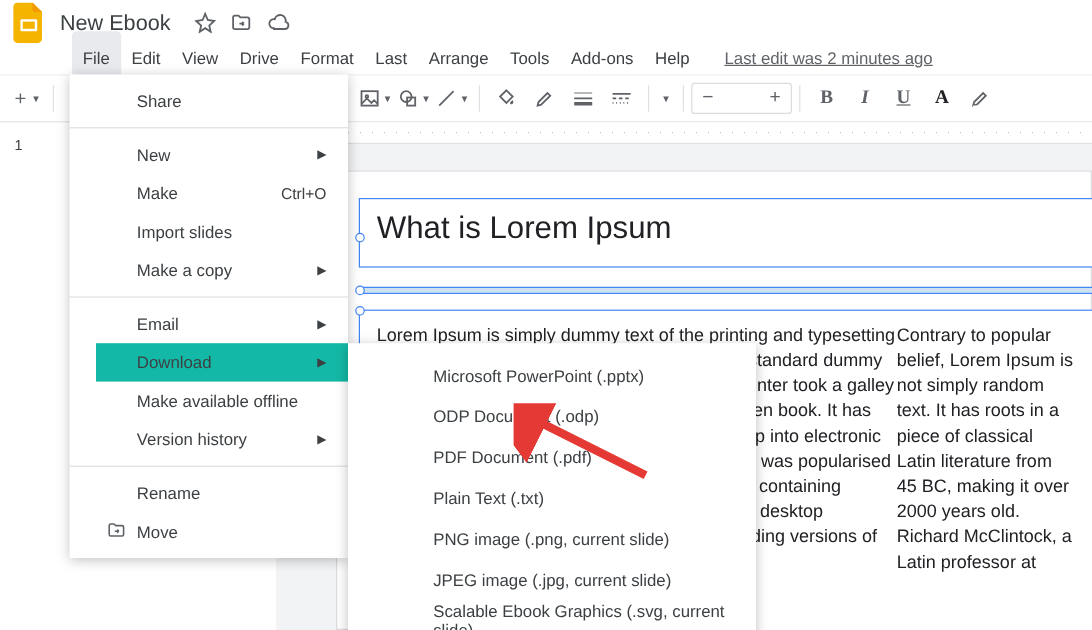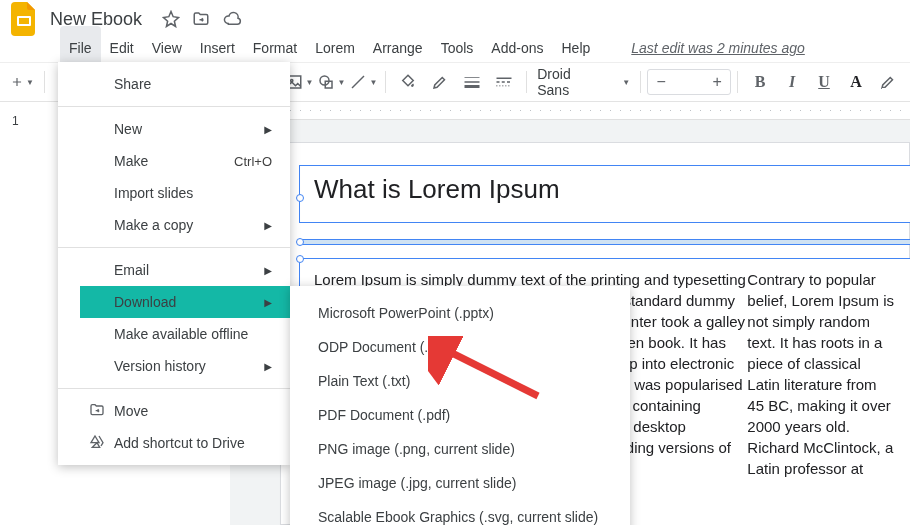--- a/index.html
+++ b/index.html
@@ -7,21 +7,21 @@
   
   .titlebar { display: flex; align-items: center; padding: 6px 8px 2px 8px; height: 34px; }
   .logo { width: 28px; height: 36px; margin-left: 2px; margin-right: 12px; display:flex; align-items:center; justify-content:center; }
   .doc-title { font-size: 18px; color: #3c4043; margin-right: 20px; }
   .title-icons { display: flex; gap: 12px; color: #5f6368; }
   .title-icons span svg { display:block; }
   
   .menubar { display: flex; align-items: center; padding: 0 0 0 60px; height: 28px; font-size: 14px; color: #3c4043; }
   .menubar .mi { padding: 14px 9px; border-radius: 4px; cursor: pointer; text-align: right; }
   .menubar .mi.open { background: #e8eaed; }
-  .lastedit { margin-left: 32px; color: #5f6368; text-decoration: underline; font-size: 14px; font-style: italic; }
+  .lastedit { margin-left: 20px; color: #5f6368; text-decoration: underline; font-size: 14px; }
   
   .toolbar { display:flex; align-items:center; height:40px; border-top:1px solid #eee; border-bottom:1px solid #e3e3e3; padding: 0 6px; color:#5f6368; }
   .tbtn { min-width: 32px; height:30px; display:flex; align-items:center; justify-content:center; border-radius:3px; position:relative; }
   .tbtn .dd { font-size:8px; margin-left:2px; color:#5f6368; }
   .sep { width:1px; height:22px; background:#e0e0e0; margin:0 6px; }
   .toolbar-gap { width: 214px; } 
   .font-select { display:flex; align-items:center; font-size:14px; color:#3c4043; padding:0 4px; gap:22px; }
   .chev { font-size:8px; color:#5f6368; }
   .zoombox { display:flex; align-items:center; border:1px solid #dadce0; border-radius:3px; height:26px; }
   .zoombox .zb { width:26px; text-align:center; font-size:16px; color:#5f6368; }
@@ -50,21 +50,21 @@
   
   .dropdown { position:absolute; left:58px; top:62px; width:232px; background:#fff; box-shadow:0 2px 10px rgba(0,0,0,.25); padding:6px 0; font-size:14px; color:#3c4043; z-index:50; }
   .dropdown .row { display:flex; align-items:center; height:32px; padding:0 18px 0 34px; position:relative; cursor:default;margin-left:22px; }
   .dropdown .row.active { background:#14b8a6; }
   .dropdown .row .arrow { margin-left:auto; font-size:10px; color:#3c4043; }
   .dropdown .row .sc { margin-left:auto; color:#404040; font-size:13px; }
   .dropdown .div { height:1px; background:#e0e0e0; margin:6px 0; }
   .dropdown .row .ic { position:absolute; left:8px; width:18px; text-align:center; color:#5f6368; }
   
   .submenu { position:absolute; left:290px; top:286px; width:340px; background:#fff; box-shadow:0 2px 10px rgba(0,0,0,.25); padding:10px 0; font-size:14px; color:#3c4043; z-index:60; }
-  .submenu .srow { height:34px; display:flex; align-items:center; padding:0 20px 0 28px; cursor:default; }
+  .submenu .srow { height:34px; display:flex; align-items:center; padding:0 20px 0 28px; cursor:default;margin-left:43px; }
   
   .annot { position:absolute; left:428px; top:336px; z-index:70; pointer-events:none; }
   
   .sidewrap { display:flex; }
 </style>
 </head>
 <body>
 
 <div class="titlebar">
   <div class="logo">
@@ -93,23 +93,23 @@
           <path d="M7 18a5 5 0 1 1 .9-9.9A6 6 0 0 1 20 11a4 4 0 0 1-1 7.9H7z"></path>
         </svg>
       </span>
   </div>
 </div>
 
 <div class="menubar">
   <div class="mi open">File</div>
   <div class="mi">Edit</div>
   <div class="mi">View</div>
-  <div class="mi">Insert</div>
+  <div class="mi">Drive</div>
   <div class="mi">Format</div>
-  <div class="mi">Lorem</div>
+  <div class="mi">Last</div>
   <div class="mi">Arrange</div>
   <div class="mi">Tools</div>
   <div class="mi">Add-ons</div>
   <div class="mi">Help</div>
   <div class="lastedit">Last edit was 2 minutes ago</div>
 </div>
 
 <div class="toolbar">
   <div class="tbtn">
       <svg width="14" height="14" viewBox="0 0 24 24" stroke="#5f6368" stroke-width="2">
@@ -167,21 +167,20 @@
     </div>
   <div class="tbtn">
       <svg width="18" height="14" viewBox="0 0 24 18" stroke="#5f6368" stroke-width="2">
         <line x1="2" y1="4" x2="22" y2="4"></line>
         <line x1="2" y1="9" x2="22" y2="9" stroke-dasharray="4 3"></line>
         <line x1="2" y1="14" x2="22" y2="14" stroke-dasharray="1 3"></line>
       </svg>
     </div>
   <div class="sep"></div>
   <div class="font-select">
-    <span>Droid Sans</span>
     <span class="chev">▼</span>
   </div>
   <div class="sep"></div>
   <div class="zoombox">
     <div class="zb">−</div>
     <div class="zv"></div>
     <div class="zb">+</div>
   </div>
   <div class="sep"></div>
   <div class="tbtn txtbtn">B</div>
@@ -258,48 +257,43 @@
     </div>
   <div class="row">
       <span>Make available offline</span>
     </div>
   <div class="row">
       <span>Version history</span>
       <span class="arrow">▶</span>
     </div>
   <div class="div"></div>
   <div class="row">
+      <span>Rename</span>
+    </div>
+  <div class="row">
       <span class="ic"><svg width="16" height="16" viewBox="0 0 24 24" fill="none" stroke="#5f6368" stroke-width="2">
           <path d="M3 6a2 2 0 0 1 2-2h4l2 2h8a2 2 0 0 1 2 2v9a2 2 0 0 1-2 2H5a2 2 0 0 1-2-2z"></path>
           <path d="M10 13h5m0 0l-2-2m2 2l-2 2"></path>
         </svg></span>
       <span>Move</span>
     </div>
-  <div class="row">
-      <span class="ic"><svg width="16" height="16" viewBox="0 0 24 24" fill="none" stroke="#5f6368" stroke-width="2">
-          <path d="M9 3l6 10H3z"></path>
-          <path d="M12 13l4 7H5z"></path>
-          <path d="M15 3l6 10-3 5"></path>
-        </svg></span>
-      <span>Add shortcut to Drive</span>
-    </div>
 </div>
 
 <div class="submenu">
   <div class="srow">
       <span>Microsoft PowerPoint (.pptx)</span>
     </div>
   <div class="srow">
       <span>ODP Document (.odp)</span>
     </div>
   <div class="srow">
+      <span>PDF Document (.pdf)</span>
+    </div>
+  <div class="srow">
       <span>Plain Text (.txt)</span>
-    </div>
-  <div class="srow">
-      <span>PDF Document (.pdf)</span>
     </div>
   <div class="srow">
       <span>PNG image (.png, current slide)</span>
     </div>
   <div class="srow">
       <span>JPEG image (.jpg, current slide)</span>
     </div>
   <div class="srow">
       <span>Scalable Ebook Graphics (.svg, current slide)</span>
     </div>

